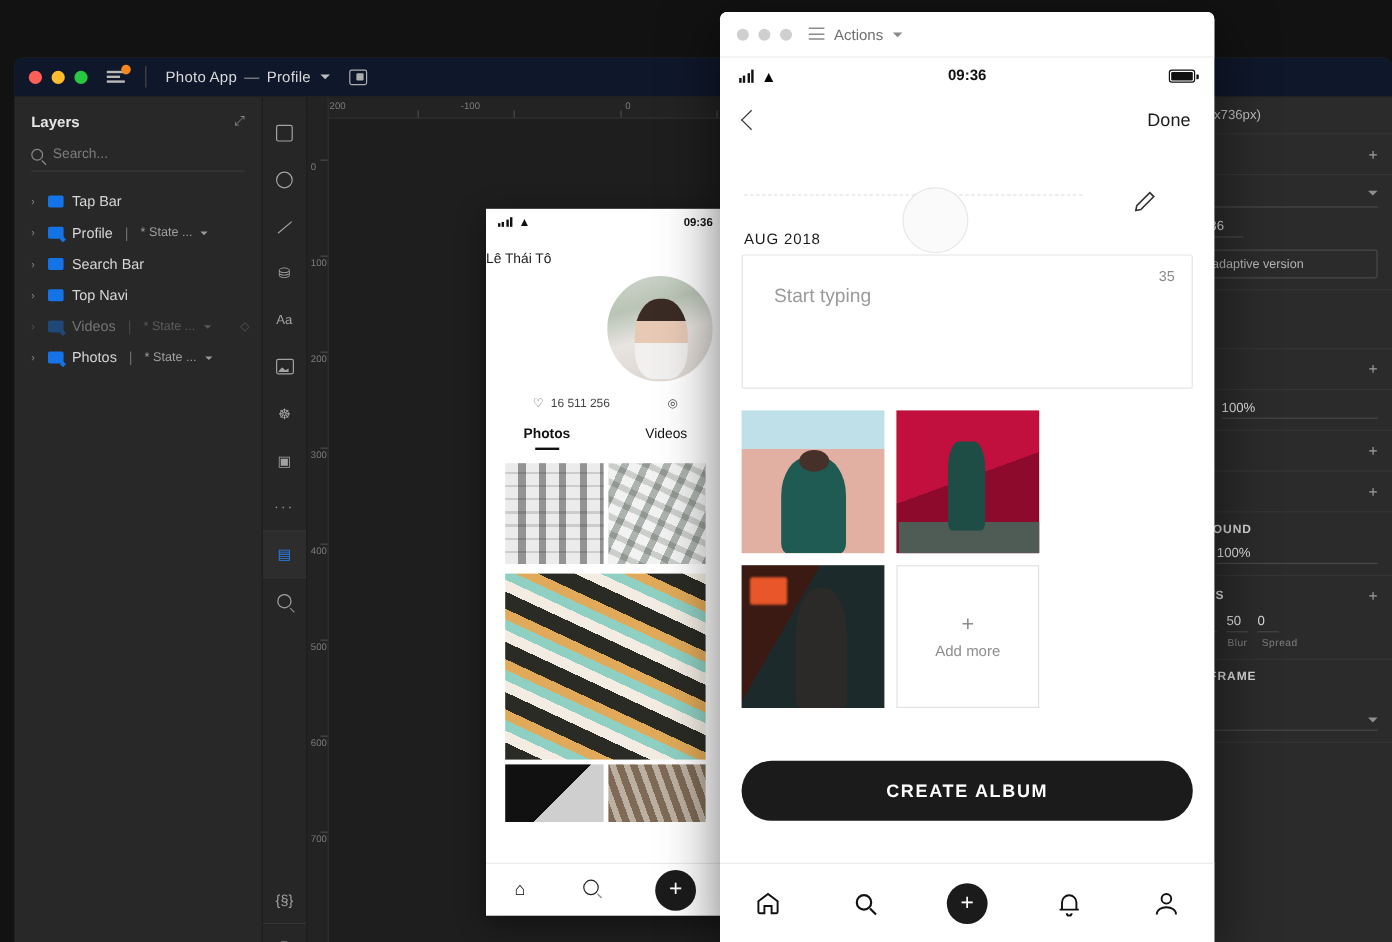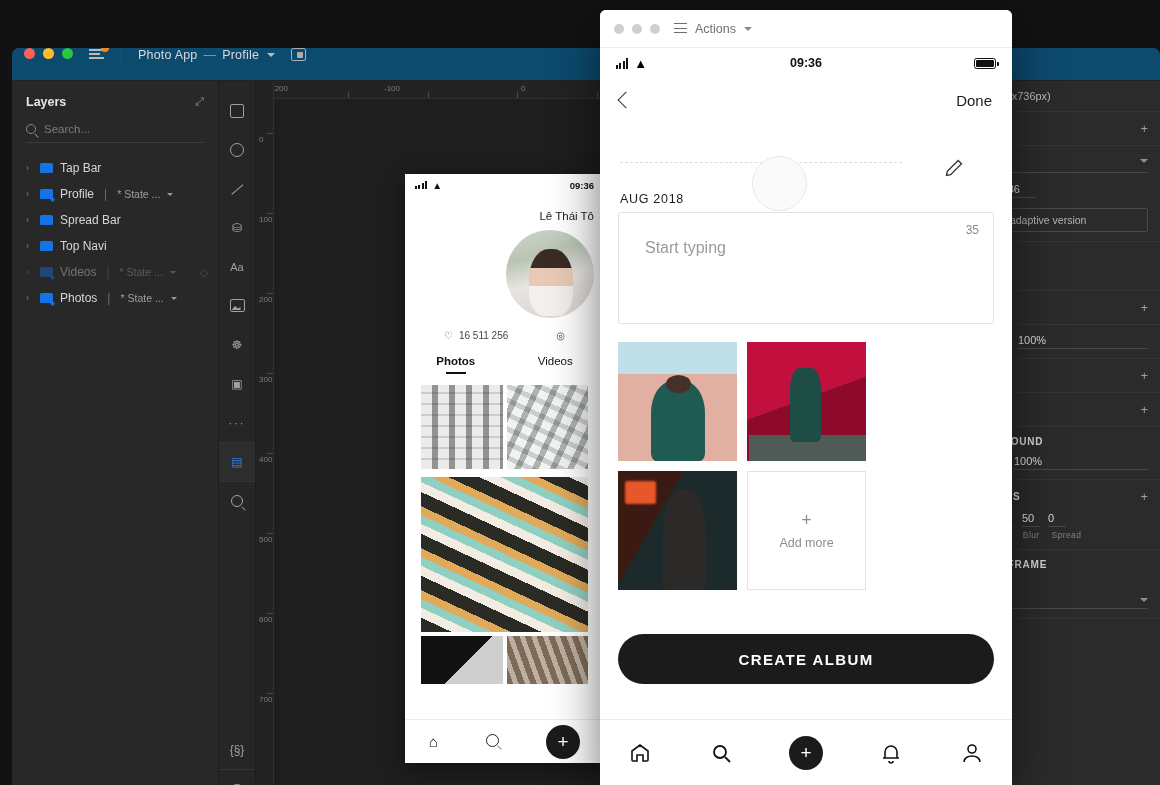--- a/index.html
+++ b/index.html
@@ -13,22 +13,22 @@
 
   
   .app-window {
     position: absolute; left: 12px; top: 48px;
     width: 1148px; height: 737px;
     background: #2b2b2b;
     border-radius: 7px 7px 0 0;
     overflow: hidden;
   }
   .titlebar {
-    position: relative; height: 33px; background: #0c4a6e;
-    display: flex; align-items: flex-start; padding-left: 12px;
+    position: relative; height: 33px; background: #0f172a;
+    display: flex; align-items: center; padding-left: 12px;
     border-bottom: 1px solid #212121;
   }
   .traffic { display: flex; gap: 8px; align-items: center; }
   .dot { width: 11px; height: 11px; border-radius: 50%; }
   .dot.red { background: #ff5f57; }
   .dot.yellow { background: #febc2e; }
   .dot.green { background: #28c840; }
   .hamburger { position: relative; margin-left: 16px; width: 16px; height: 12px; }
   .hamburger i { position: absolute; left: 0; height: 1.5px; background: #b9b9b9; display:block; }
   .hamburger i:nth-child(1){ top:1px; width:15px; }
@@ -98,21 +98,21 @@
   .phone-back {
     position:absolute; left:149px; top:93px; width:199px; height:589px;
     background:#fff; overflow:hidden;
     box-shadow:0 6px 22px rgba(0,0,0,.45);
   }
   .pb-status { height:22px; display:flex; align-items:center; justify-content:space-between; padding:0 10px; font-size:9.5px; color:#111; font-weight:bold;}
   .bars { display:flex; align-items:flex-end; gap:1.4px; height:8px;}
   .bars i{ width:2px; background:#111; display:block;}
   .bars i:nth-child(1){height:3px;} .bars i:nth-child(2){height:4.5px;} .bars i:nth-child(3){height:6px;} .bars i:nth-child(4){height:8px;}
   .wifi { font-size:10px; }
-  .pb-name { text-align:right; padding:14px 10px 0 0; font-size:11.5px; color:#1a1a1a; }
+  .pb-name { text-align:left; padding:14px 10px 0 0; font-size:11.5px; color:#1a1a1a; }
   .pb-avatar { width:88px; height:88px; border-radius:50%; margin:8px 10px 0 auto;
       background:
         radial-gradient(circle at 62% 46%, #4a3a33 0 13%, transparent 14%),
         linear-gradient(165deg,#cfd6cd 0%,#b9c4b5 30%,#e8e4e0 55%,#d9d2cc 100%);
       overflow:hidden; position:relative;}
   .pb-avatar::after{content:"";position:absolute;left:26%;top:22%;width:50%;height:76%;border-radius:45% 45% 35% 35%;background:linear-gradient(180deg,#3a2b25 0 28%,#e8c9b6 28% 55%,#f2f0ee 55% 100%);}
   .pb-stats { display:flex; align-items:center; justify-content:center; gap:6px; margin-top:12px; color:#444; font-size:10px; }
   .heart { font-size:10px; color:#555;}
   .pb-tabs { display:flex; justify-content:space-around; margin-top:14px; font-size:11.5px; color:#111; }
   .pb-tab.active { font-weight:bold; position:relative; }
@@ -254,21 +254,21 @@
             <span class="twisty">›</span>
             <span class="folder sym"></span>
             <span class="layer-name">Profile</span>
             <span class="layer-pipe">|</span>
             <span class="layer-state">* State ...</span>
             <span class="layer-caret"></span>
           </div>
           <div class="layer-row">
             <span class="twisty">›</span>
             <span class="folder"></span>
-            <span class="layer-name">Spread Bar</span>
+            <span class="layer-name">Search Bar</span>
           </div>
           <div class="layer-row">
             <span class="twisty">›</span>
             <span class="folder"></span>
             <span class="layer-name">Top Navi</span>
           </div>
           <div class="layer-row dim">
             <span class="twisty">›</span>
             <span class="folder sym"></span>
             <span class="layer-name">Videos</span>

